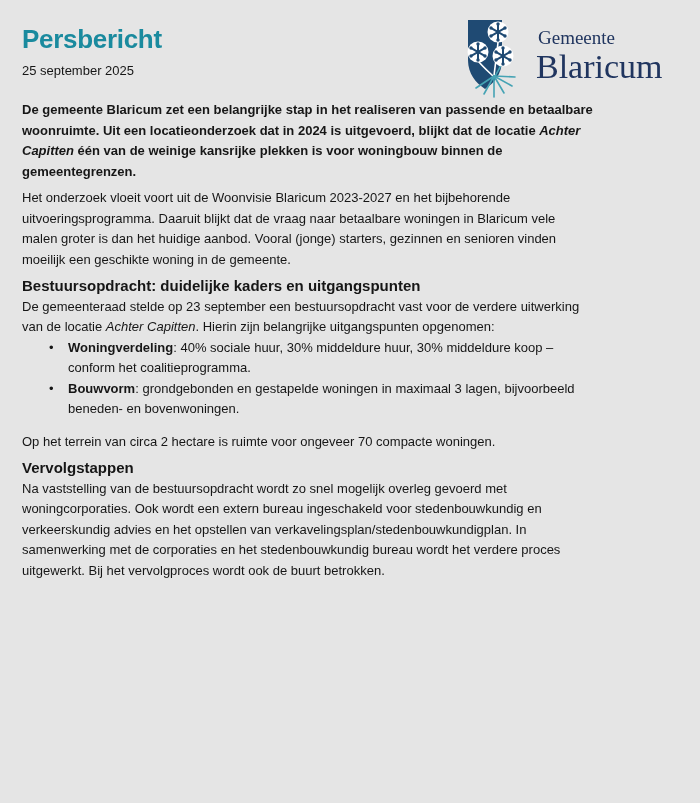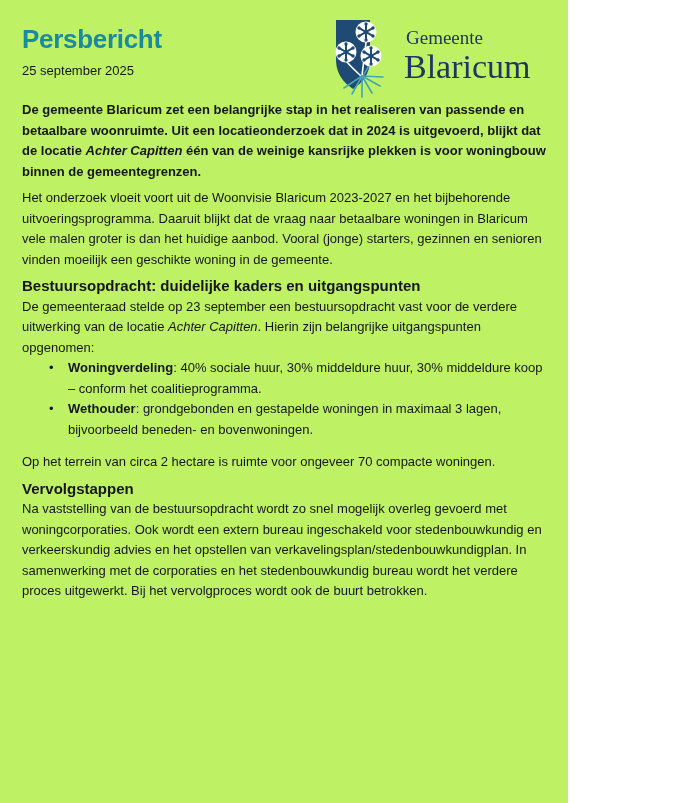--- a/index.html
+++ b/index.html
@@ -1,17 +1,17 @@
 <!DOCTYPE html>
 <html><head>
 <meta charset="utf-8">
 <style>
   html,body{margin:0;padding:0;background:#ffffff;}
   body{width:700px;height:803px;overflow:hidden;font-family:"Liberation Sans","DejaVu Sans",sans-serif;color:#161616;}
-  .page{box-sizing:border-box;width:568px;height:803px;padding:24px 22px;background:#bef264;}
+  .page{box-sizing:border-box;width:700px;height:803px;padding:24px 22px;background:#e5e5e5;}
 
   
   .masthead{display:flex;justify-content:space-between;align-items:flex-start;}
   .mast-left h1{margin:0;font-size:26px;line-height:30px;font-weight:700;color:#1A8A9E;letter-spacing:-0.3px;}
   .mast-date{margin-top:9px;font-size:13px;color:#161616;}
   .logo-svg{display:block;margin-top:-10px;margin-right:-4px;}
   .logo-svg .flake-line{stroke:#1F4A73;stroke-width:2;stroke-linecap:round;}
   .logo-svg .flake-disc{fill:#ffffff;}
   .logo-svg .flake-dot{fill:#1F4A73;}
   .logo-svg .stem-white{stroke:#ffffff;stroke-width:1.6;fill:none;stroke-linecap:round;}
@@ -90,21 +90,21 @@
 
     <p class="lead"><span style="font-weight: 700;">De gemeente Blaricum zet een belangrijke stap in het realiseren van passende en betaalbare woonruimte. Uit een locatieonderzoek dat in 2024 is uitgevoerd, blijkt dat de locatie </span><span class="i" style="font-weight: 700;">Achter Capitten</span><span style="font-weight: 700;"> één van de weinige kansrijke plekken is voor woningbouw binnen de gemeentegrenzen.</span></p>
 
     <p>Het onderzoek vloeit voort uit de Woonvisie Blaricum 2023-2027 en het bijbehorende uitvoeringsprogramma. Daaruit blijkt dat de vraag naar betaalbare woningen in Blaricum vele malen groter is dan het huidige aanbod. Vooral (jonge) starters, gezinnen en senioren vinden moeilijk een geschikte woning in de gemeente.</p>
 
     <h3>Bestuursopdracht: duidelijke kaders en uitgangspunten</h3>
     <p class="tight"><span>De gemeenteraad stelde op 23 september een bestuursopdracht vast voor de verdere uitwerking van de locatie </span><span class="i">Achter Capitten</span><span>. Hierin zijn belangrijke uitgangspunten opgenomen:</span></p>
 
     <ul class="bullets">
       <li><span style="font-weight: 700;">Woningverdeling</span><span>: 40% sociale huur, 30% middeldure huur, 30% middeldure koop – conform het coalitieprogramma.</span></li>
-      <li><span style="font-weight: 700;">Wethouder</span><span>: grondgebonden en gestapelde woningen in maximaal 3 lagen, bijvoorbeeld beneden- en bovenwoningen.</span></li>
+      <li><span style="font-weight: 700;">Bouwvorm</span><span>: grondgebonden en gestapelde woningen in maximaal 3 lagen, bijvoorbeeld beneden- en bovenwoningen.</span></li>
     </ul>
 
     <p>Op het terrein van circa 2 hectare is ruimte voor ongeveer 70 compacte woningen.</p>
 
 
     <h3>Vervolgstappen</h3>
     <p class="cap">Na vaststelling van de bestuursopdracht wordt zo snel mogelijk overleg gevoerd met woningcorporaties. Ook wordt een extern bureau ingeschakeld voor stedenbouwkundig en verkeerskundig advies en het opstellen van verkavelingsplan/stedenbouwkundigplan. In samenwerking met de corporaties en het stedenbouwkundig bureau wordt het verdere proces uitgewerkt. Bij het vervolgproces wordt ook de buurt betrokken.</p>
 
   </div>
 </div>

